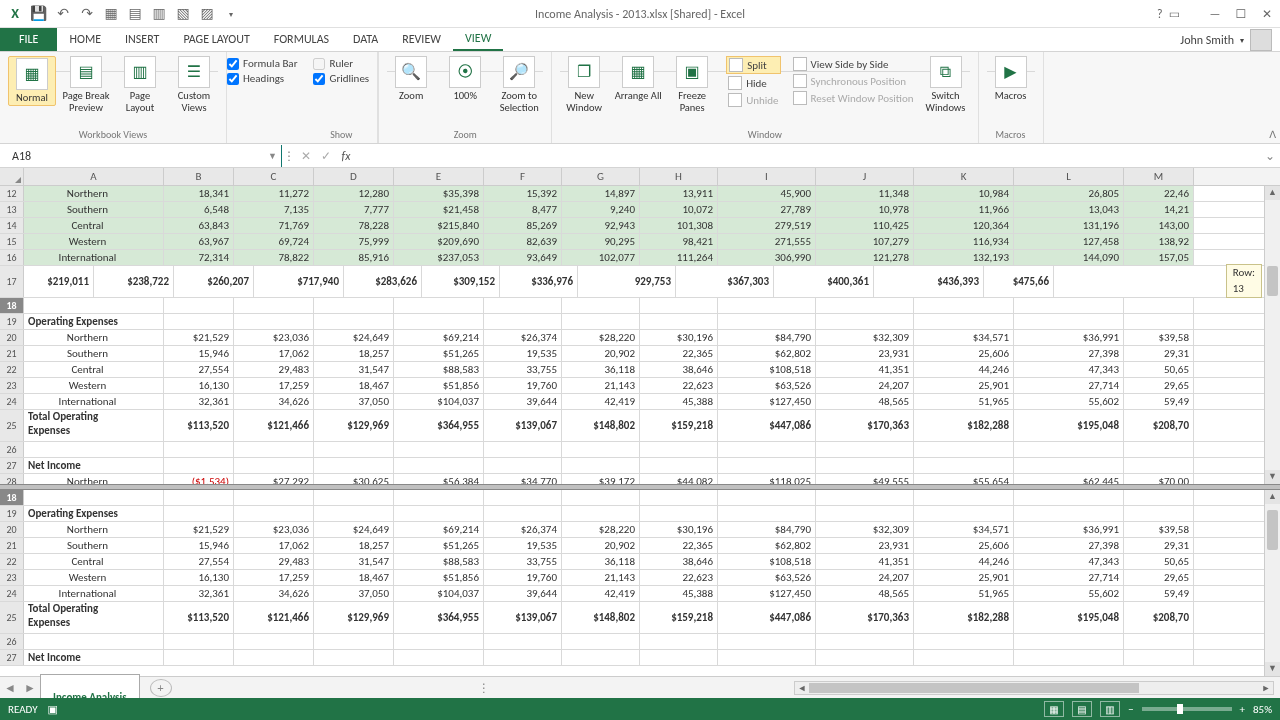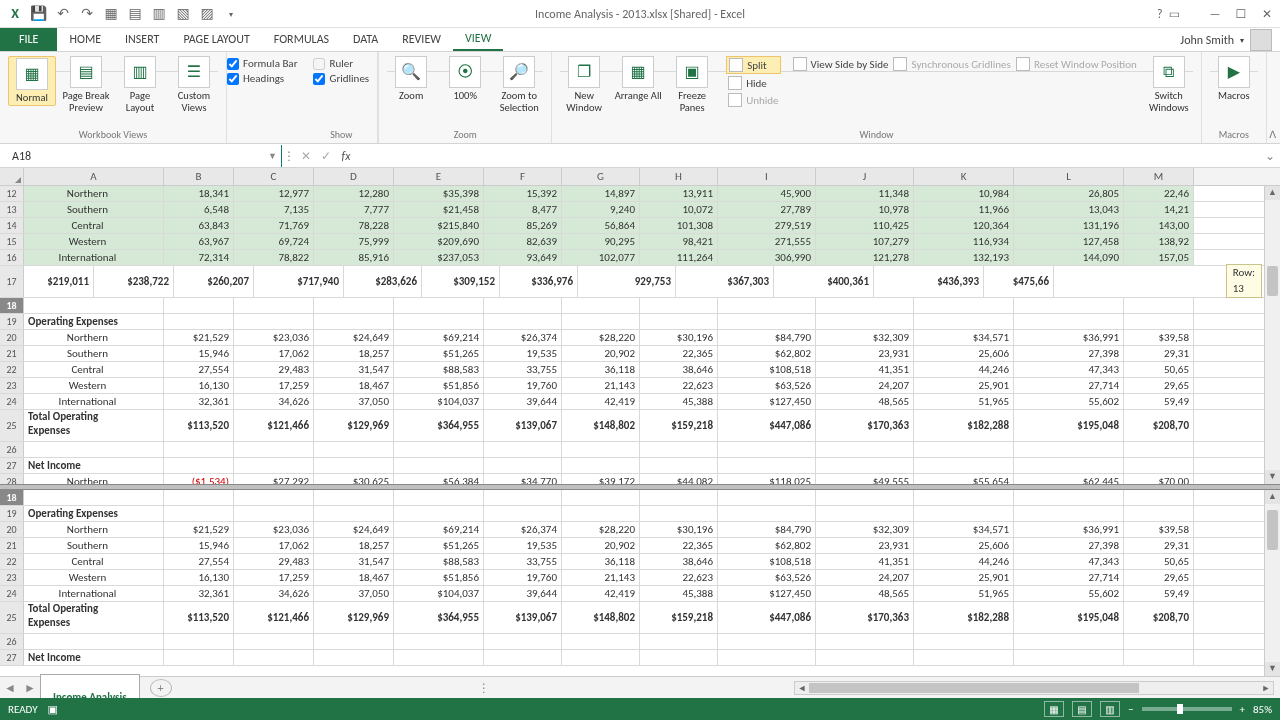--- a/index.html
+++ b/index.html
@@ -222,28 +222,28 @@
           </div>
         <div class="smallbtn">
             <div class="sic"></div>
             <span>Hide</span>
           </div>
         <div class="smallbtn" style="color:#aaa;">
             <div class="sic"></div>
             <span>Unhide</span>
           </div>
       </div>
-      <div style="display:flex; flex-direction:row; gap:1px; margin-left:4px;">
+      <div style="display:flex; flex-direction:column; gap:1px; margin-left:4px;">
         <div class="smallbtn">
             <div class="sic"></div>
             <span>View Side by Side</span>
           </div>
         <div class="smallbtn" style="color:#aaa;">
             <div class="sic"></div>
-            <span>Synchronous Gridlines</span>
+            <span>Synchronous Position</span>
           </div>
         <div class="smallbtn" style="color:#aaa;">
             <div class="sic"></div>
             <span>Reset Window Position</span>
           </div>
       </div>
       <div class="bigbtn">
           <div class="ic">⧉</div>
           <span>Switch Windows</span>
         </div>
@@ -298,21 +298,21 @@
       </div>
   </div>
 
   <div style="display:flex; position:absolute; top:18px; left:0; right:0; bottom:0;">
     <div style="flex:1; position:relative;">
       <div class="pane" id="pane1" style="height:298px;">
           <div class="row topsel">
             <div class="rh">12</div>
             <div class="cell colA label">Northern</div>
             <div class="cell colB">18,341</div>
-            <div class="cell colC">12,977</div>
+            <div class="cell colC">11,272</div>
             <div class="cell colD">12,280</div>
             <div class="cell colE">$35,398</div>
             <div class="cell colF">15,392</div>
             <div class="cell colG">14,897</div>
             <div class="cell colH">13,911</div>
             <div class="cell colI">45,900</div>
             <div class="cell colJ">11,348</div>
             <div class="cell colK">10,984</div>
             <div class="cell colL">26,805</div>
             <div class="cell colM">22,46</div>
@@ -334,21 +334,21 @@
             <div class="cell colM">14,21</div>
           </div>
           <div class="row topsel">
             <div class="rh">14</div>
             <div class="cell colA label">Central</div>
             <div class="cell colB">63,843</div>
             <div class="cell colC">71,769</div>
             <div class="cell colD">78,228</div>
             <div class="cell colE">$215,840</div>
             <div class="cell colF">85,269</div>
-            <div class="cell colG">56,864</div>
+            <div class="cell colG">92,943</div>
             <div class="cell colH">101,308</div>
             <div class="cell colI">279,519</div>
             <div class="cell colJ">110,425</div>
             <div class="cell colK">120,364</div>
             <div class="cell colL">131,196</div>
             <div class="cell colM">143,00</div>
           </div>
           <div class="row topsel">
             <div class="rh">15</div>
             <div class="cell colA label">Western</div>

